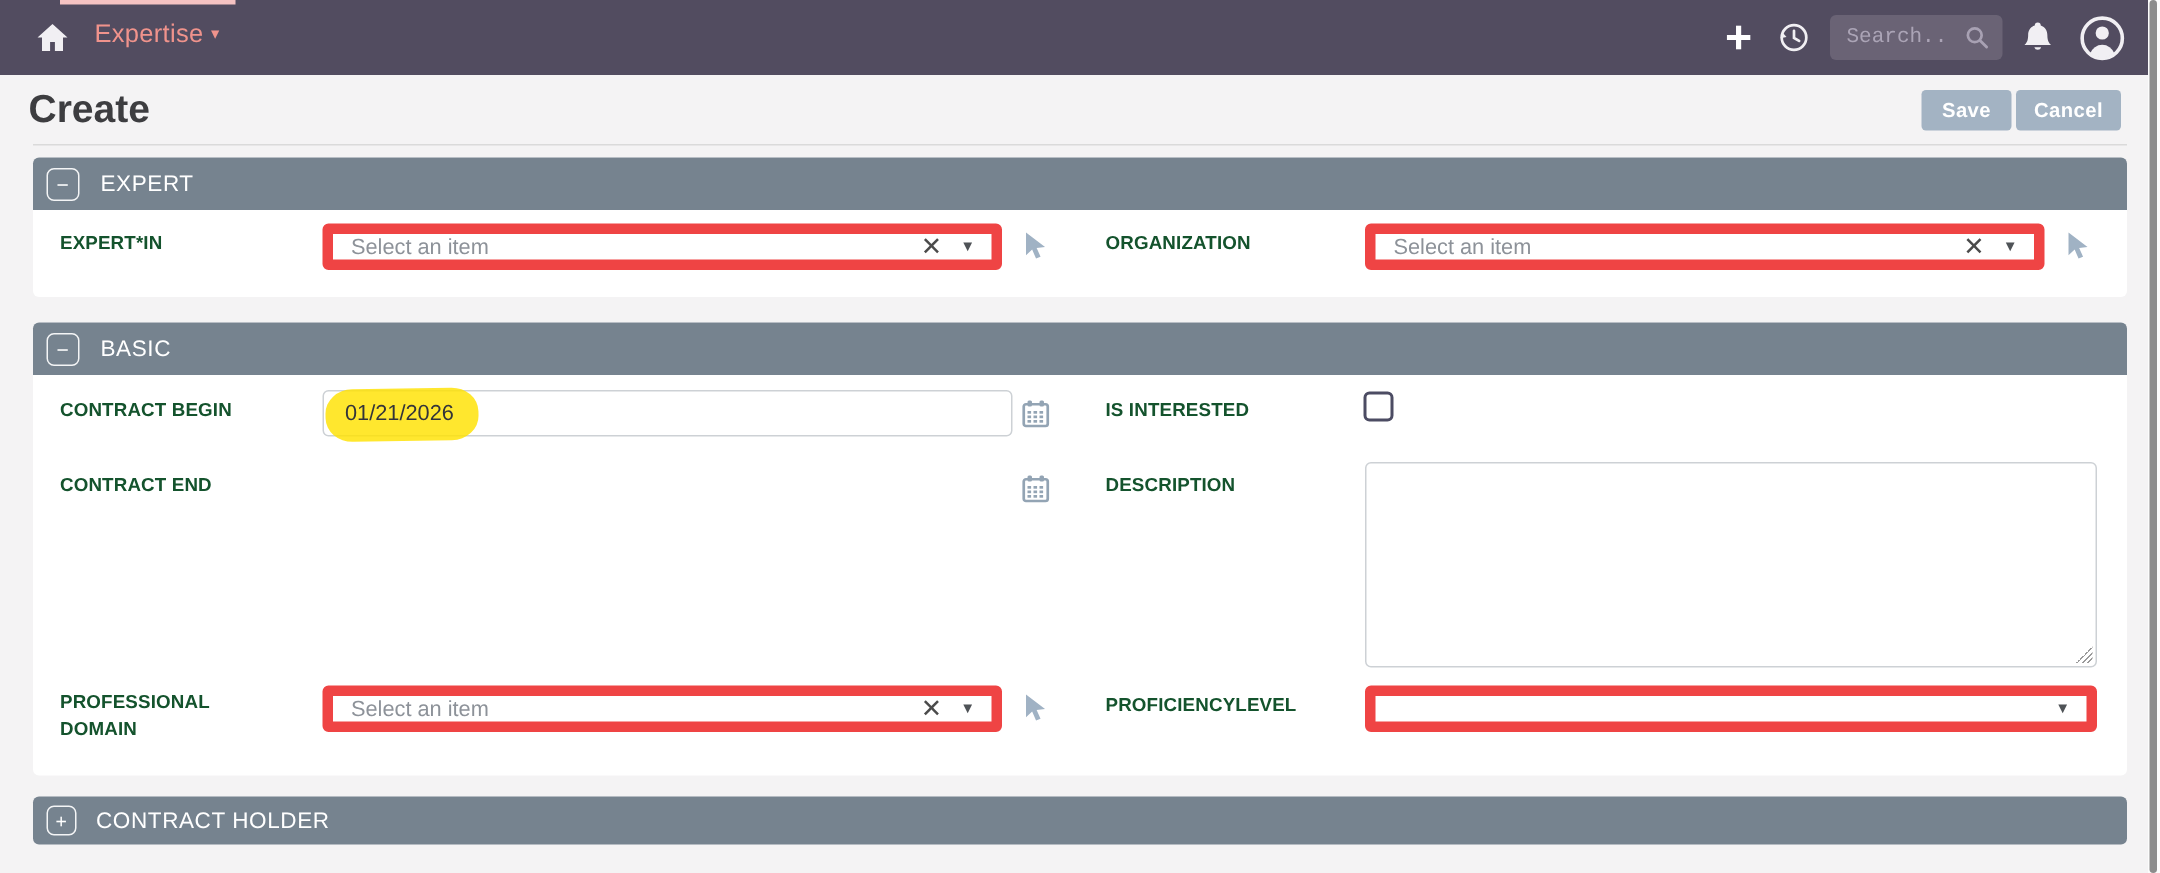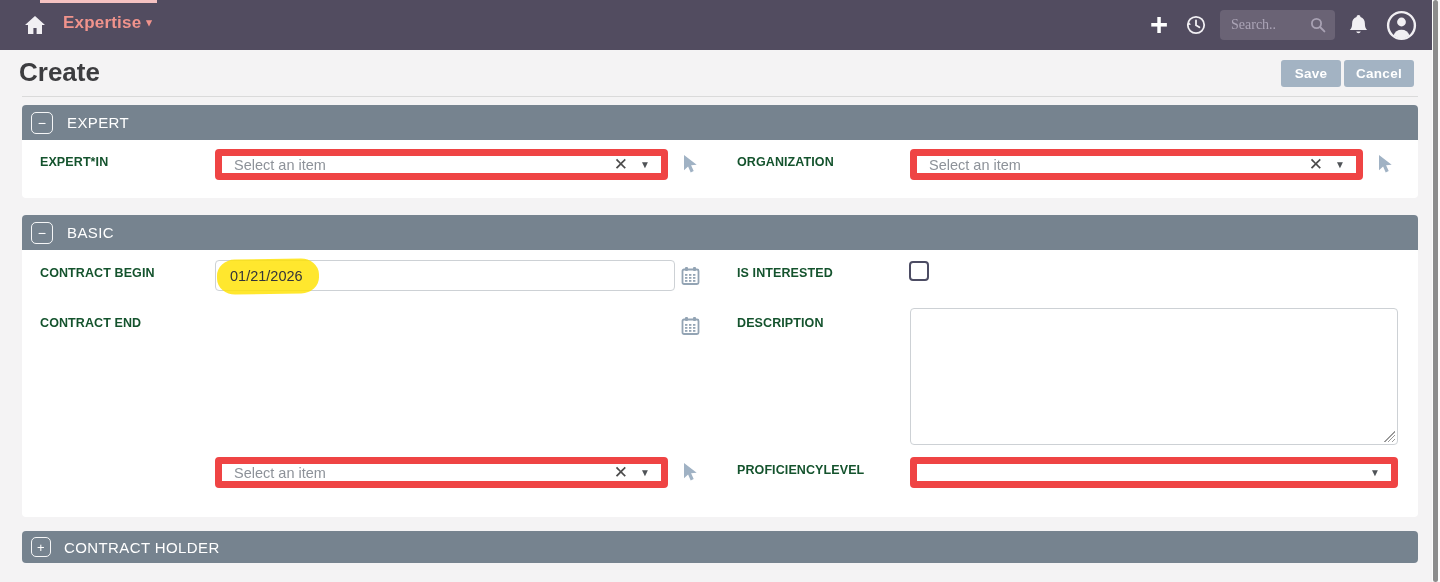--- a/index.html
+++ b/index.html
@@ -5,26 +5,26 @@
   * { margin:0; padding:0; box-sizing:border-box; }
   html,body { background:#e9e9e9; }
   .screen {
     position:relative; width:1440px; height:582px; overflow:hidden;
     background:#f4f3f4; font-family:"Liberation Sans", sans-serif;
   }
   
   .navbar { position:absolute; left:0; top:0; width:1440px; height:50px; background:#524c60; }
   .nav-indicator { position:absolute; left:40px; top:0; width:117px; height:3px; background:#f5c2c2; }
   .home-btn { position:absolute; left:23px; top:13px; width:24px; height:24px; cursor:pointer; }
-  .brand { position:absolute; left:63px; top:13px; font-size:17px; font-weight:700; color:#f0938c; cursor:pointer; letter-spacing:.2px; }
+  .brand { position:absolute; left:63px; top:13px; font-size:17px; font-weight:400; color:#f0938c; cursor:pointer; letter-spacing:.2px; }
   .brand .caret { font-size:11px; margin-left:5px; position:relative; top:-2px; }
   .nav-plus { position:absolute; left:1146px; top:5px; width:26px; height:40px; color:#fff; font-size:31px; font-weight:700; line-height:40px; text-align:center; cursor:pointer; }
   .nav-history { position:absolute; left:1185px; top:14px; width:22px; height:22px; cursor:pointer; }
   .searchbox { position:absolute; left:1220px; top:10px; width:115px; height:30px; background:#6a6375; border-radius:4px; display:flex; align-items:center; }
-  .searchbox input { flex:1; min-width:0; background:transparent; border:none; outline:none; color:#d8d2e2; font-size:14px; padding:0 4px 0 11px; font-family:Liberation Serif, serif; }
+  .searchbox input { flex:1; min-width:0; background:transparent; border:none; outline:none; color:#d8d2e2; font-size:14px; padding:0 4px 0 11px; font-family:Liberation Mono, monospace; }
   .searchbox input::placeholder { color:#aba4b6; }
   .searchbox .mag { width:16px; height:16px; margin-right:9px; flex:0 0 auto; }
   .nav-bell { position:absolute; left:1348px; top:13px; width:21px; height:24px; cursor:pointer; }
   .nav-avatar { position:absolute; left:1386px; top:10px; width:31px; height:31px; cursor:pointer; }
   
   .scrollbar { position:absolute; right:0; top:0; width:8px; height:582px; background:#fcfcfc; z-index:60; }
   .scrollbar .thumb { position:absolute; left:1px; top:0; width:5px; height:582px; background:#8c8c8c; border-radius:3px; }
   
   .page-title { position:absolute; left:19px; top:57px; font-size:26px; color:#3d3d40; font-weight:700; }
   .btn { position:absolute; top:60px; height:27px; background:#a3b3c3; color:#fff; border:none; border-radius:3px; font-family:"Liberation Sans",sans-serif; font-size:13.5px; font-weight:700; cursor:pointer; letter-spacing:.3px; }
@@ -202,20 +202,21 @@
           <rect x="12" y="14" width="2.4" height="1.8"></rect>
       </g>
     </svg>
   </span>
 
   <span class="lbl" style="left:737px; top:314px;">DESCRIPTION</span>
   <div class="ta">
     <span class="grip"></span>
   </div>
 
+  <span class="lbl" style="left:40px; top:459px; width:118px;">PROFESSIONAL DOMAIN</span>
   <div class="sel" style="left:215px; top:457px; width:453px;">
     <span class="ph">Select an item</span>
     <span class="clear">✕</span>
     <span class="dd">▼</span>
   </div>
   <span class="pick" style="left:680px; top:462px;">
     <svg width="18" height="21" viewBox="0 0 18 21">
         <path d="M4 1 v15.2 l4.1-3.8 2.6 6 3-1.3 -2.6-5.8 5.6-.6 Z" fill="#a0b2c4"></path>
       </svg>
   </span>

